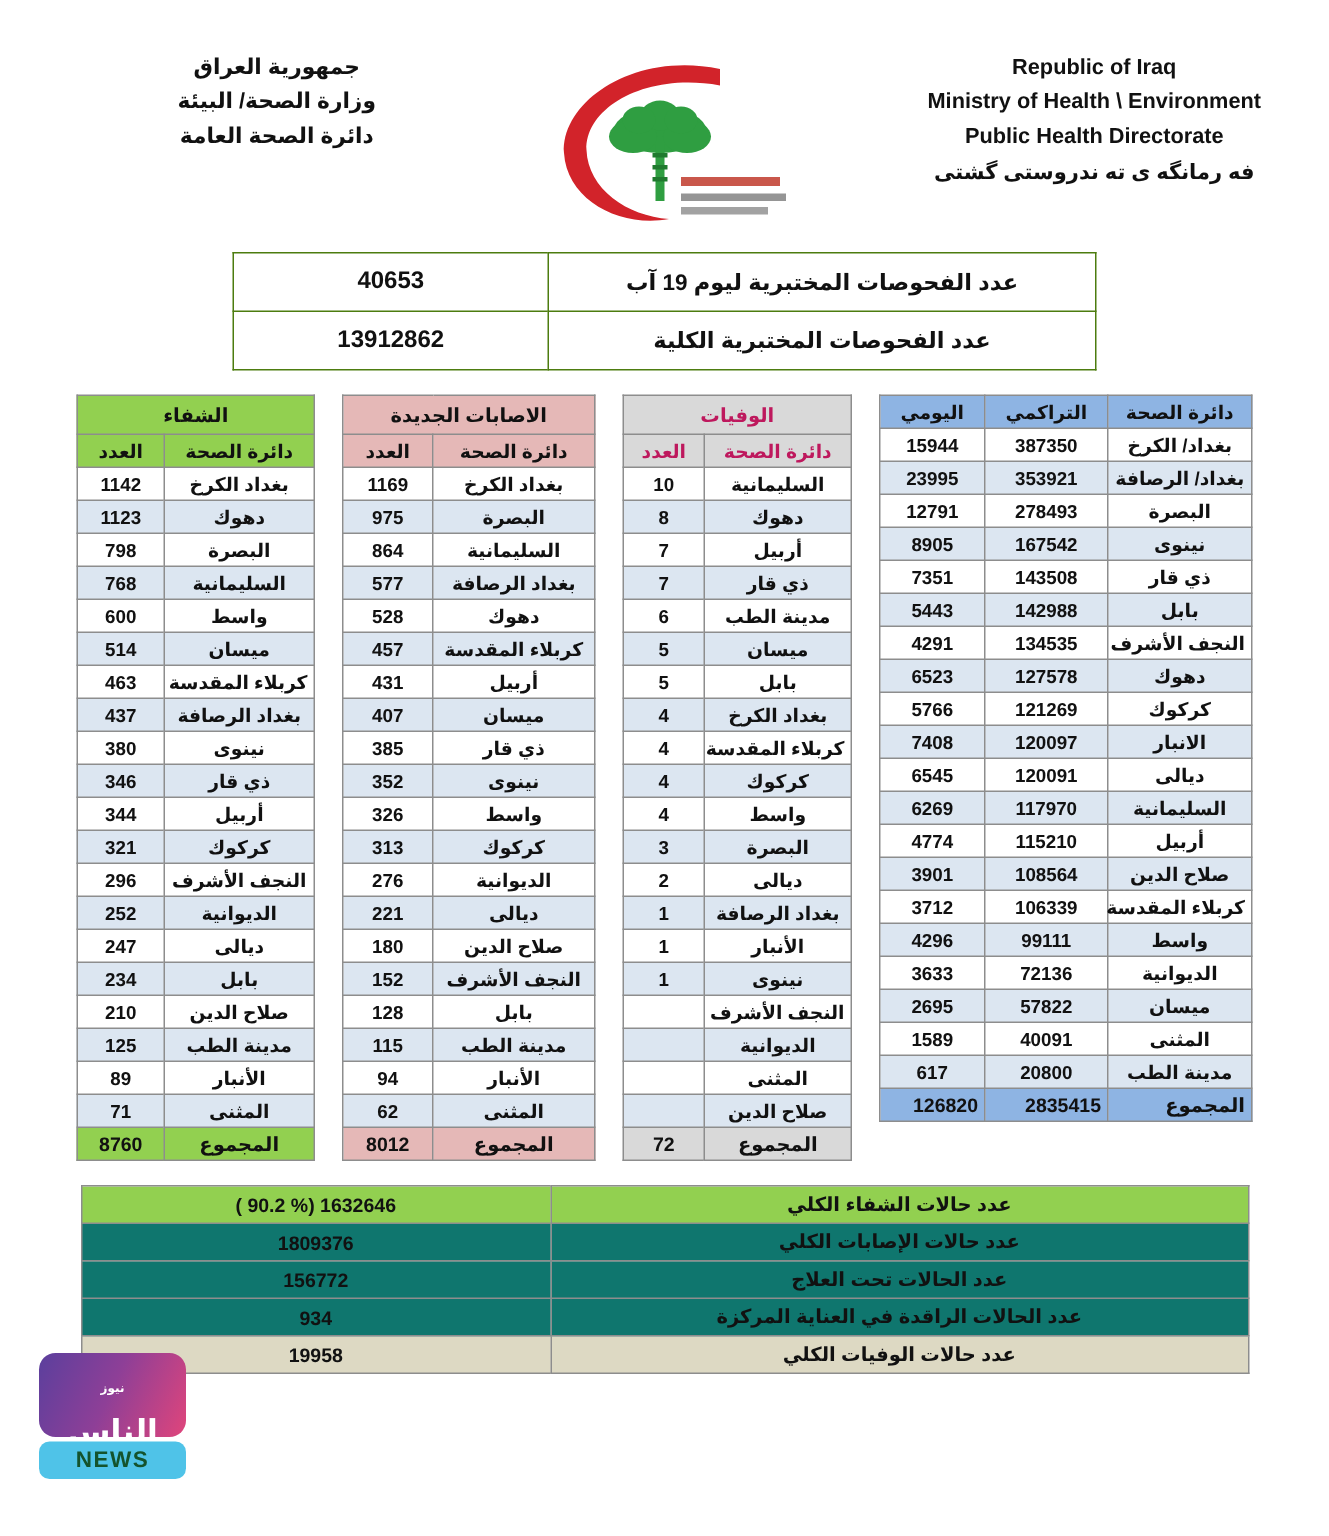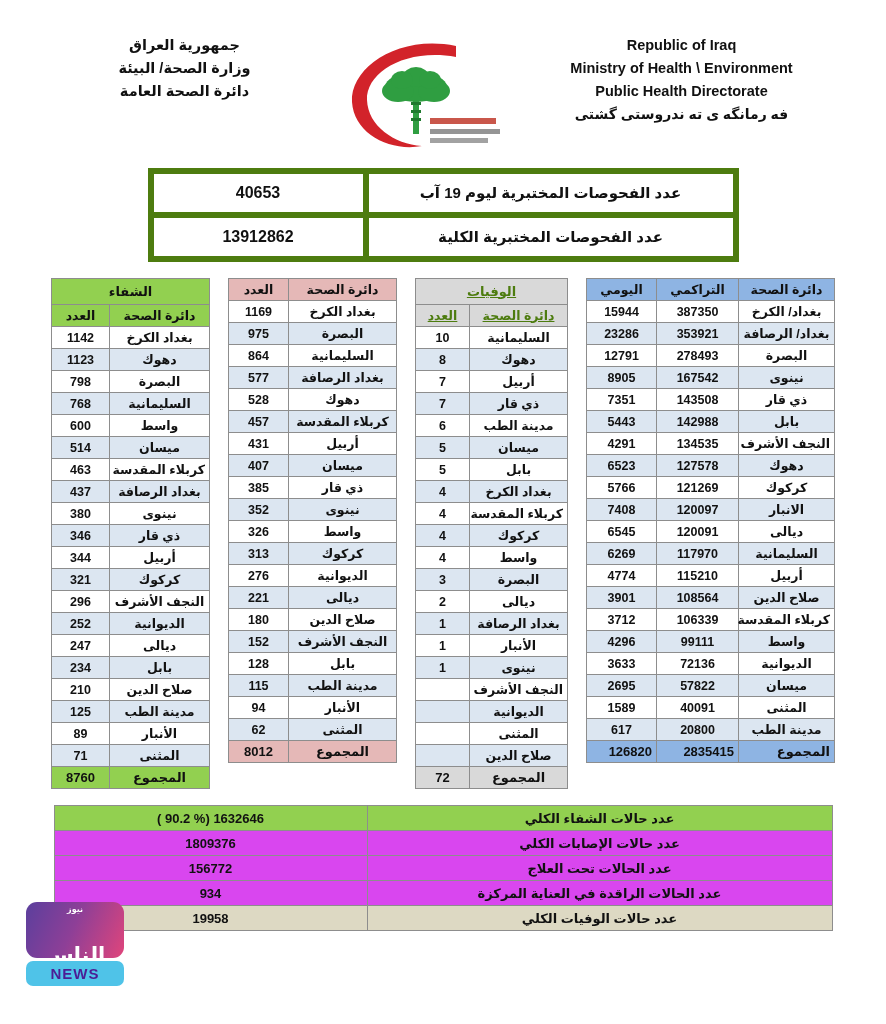--- a/index.html
+++ b/index.html
@@ -24,21 +24,21 @@
     position: relative;
     background: #fff;
   }
 
   
   .masthead {
     display: flex;
     flex-direction: row-reverse;
     align-items: flex-start;
     justify-content: space-between;
-    padding: 34px 72px 0 52px;
+    padding: 34px 24px 0 52px;
     box-sizing: border-box;
     height: 150px;
   }
   .mast-block {
     width: 265px;
     line-height: 1.58;
     font-size: 14.5px;
     font-weight: bold;
   }
   .mast-ar {
@@ -79,21 +79,21 @@
 
   
   .tests-table {
     border-collapse: collapse;
     margin: 18px auto 0 auto;
     width: 525px;
     direction: rtl;
     table-layout: fixed;
   }
   .tests-table td {
-    border: 6px solid #4d7c0f;
+    border: 1px solid #4d7c0f;
     height: 34px;
     font-size: 15px;
     font-weight: bold;
     padding: 2px 12px;
     background: #fff;
   }
   .tests-table td.lbl { text-align: center; width: 340px; }
   .tests-table td.val { text-align: center; width: 185px; font-size: 16px; }
 
   
@@ -128,21 +128,21 @@
   }
   table.dt tbody tr.alt td { background: #dce6f1; }
   table.dt tbody tr.plain td { background: #ffffff; }
   table.dt tr.total td { font-size: 13px; }
 
   
   .th-green th { background: #92d050; color: #111; }
   .th-green tr.total td { background: #92d050; }
   .th-pink th { background: #e5b8b7; color: #111; }
   .th-pink tr.total td { background: #e5b8b7; }
-  .th-gray th { background: #d9d9d9; color: #4d7c0f; text-decoration: underline; }
+  .th-gray th { background: #d9d9d9; color: #be185d; }
   .th-gray tr.total td { background: #d9d9d9; }
   .th-blue th { background: #8eb4e3; color: #111; }
   .th-blue tr.total td { background: #8eb4e3; text-align: right; }
 
   
   .tbl-recov { width: 158px; }
   .tbl-recov col.c-name { width: 100px; }
   .tbl-recov col.c-num  { width: 58px; }
 
   .tbl-new { width: 168px; }
@@ -170,21 +170,21 @@
     border: 1px solid #8d8d8d;
     height: 22px;
     font-size: 13px;
     font-weight: bold;
     text-align: center;
     padding: 1px 6px;
   }
   .summary td.s-lbl { width: 452px; }
   .summary td.s-val { width: 300px; }
   .summary tr.r-green td { background: #92d050; }
-  .summary tr.r-pink td  { background: #d946ef; }
+  .summary tr.r-pink td  { background: #0f766e; }
   .summary tr.r-beige td { background: #ddd9c3; }
 
   
   .watermark {
     position: absolute;
     right: 762px;
     top: 902px;
     width: 98px;
     height: 84px;
     pointer-events: none;
@@ -206,34 +206,34 @@
     font-size: 21px;
     font-weight: bold;
     direction: rtl;
     letter-spacing: -0.5px;
     line-height: 1;
     margin-top: 29px;
   }
   .wm-sub {
     position: absolute;
     left: 0; right: 0;
-    top: 3px;
+    top: 19px;
     text-align: center;
     color: #ffffff;
     font-size: 8px;
     font-weight: bold;
     direction: rtl;
   }
   .wm-bottom {
     margin-top: 3px;
     width: 98px;
     height: 25px;
     border-radius: 7px;
     background: #4fc3e8;
-    color: #4c1d95;
+    color: #14532d;
     font-size: 15px;
     font-weight: bold;
     letter-spacing: 1px;
     text-align: center;
     line-height: 25px;
     direction: ltr;
   }
 </style>
 </head>
 <body>
@@ -400,20 +400,23 @@
         </tbody>
     </table>
 
     <table class="dt tbl-new th-pink">
       <colgroup>
           <col class="c-name">
           <col class="c-num">
         </colgroup>
       <thead>
         <tr>
+          <th class="title-cell" colspan="2">الاصابات الجديدة</th>
+        </tr>
+        <tr>
           <th>دائرة الصحة</th>
           <th>العدد</th>
         </tr>
       </thead>
       <tbody>
           <tr class="plain">
             <td>بغداد الكرخ</td>
             <td>1169</td>
           </tr>
           <tr class="alt">
@@ -616,21 +619,21 @@
       </thead>
       <tbody>
           <tr class="plain">
             <td>بغداد/ الكرخ</td>
             <td>387350</td>
             <td>15944</td>
           </tr>
           <tr class="alt">
             <td>بغداد/ الرصافة</td>
             <td>353921</td>
-            <td>23286</td>
+            <td>23995</td>
           </tr>
           <tr class="plain">
             <td>البصرة</td>
             <td>278493</td>
             <td>12791</td>
           </tr>
           <tr class="alt">
             <td>نينوى</td>
             <td>167542</td>
             <td>8905</td>

